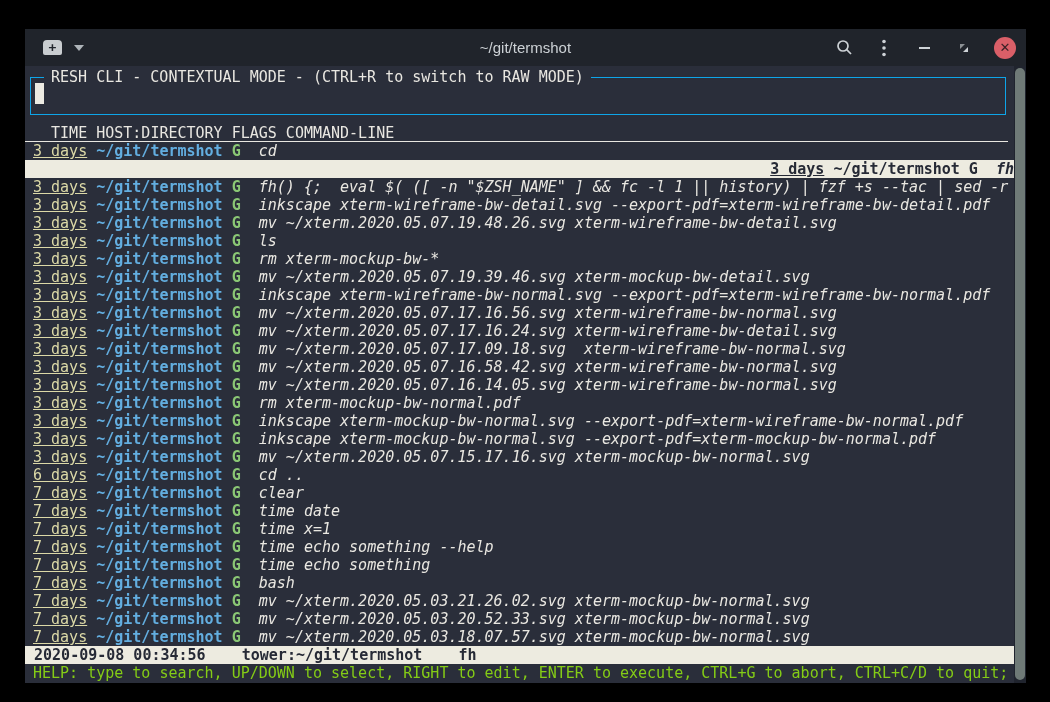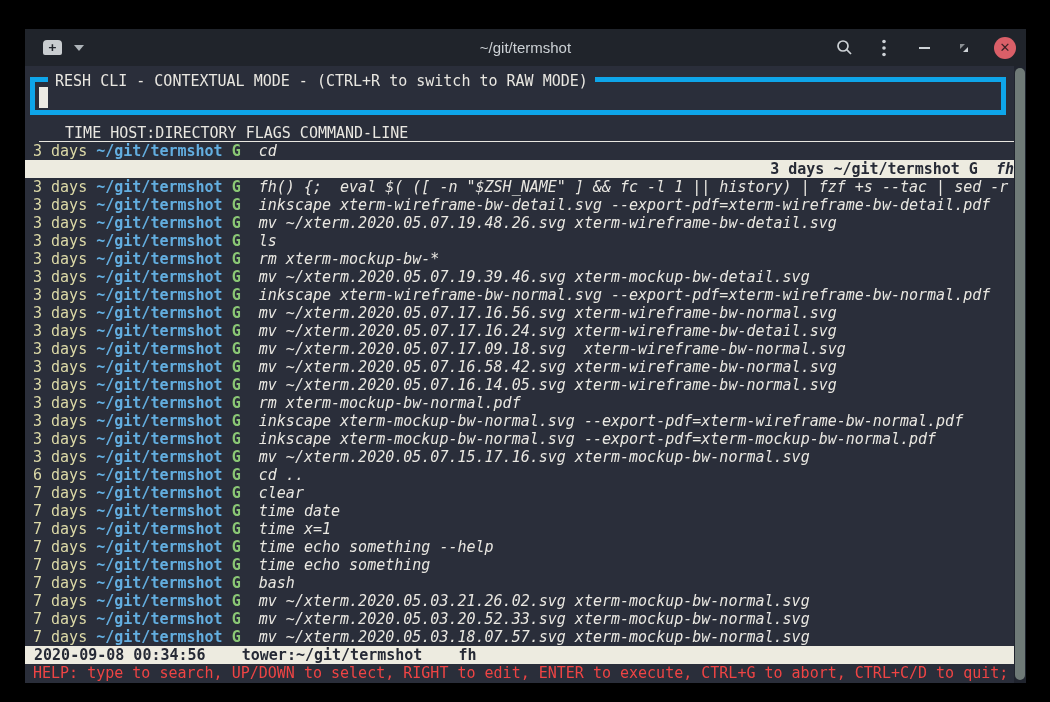--- a/index.html
+++ b/index.html
@@ -18,37 +18,37 @@
   .tb-right{position:absolute;right:10px;top:0;height:37px;display:flex;align-items:center;gap:20px;}
   .tb-icon{width:20px;height:20px;display:flex;align-items:center;justify-content:center;cursor:pointer;}
   .min-glyph{width:11px;height:2px;background:#cdd2d6;}
   .close-btn{width:22px;height:22px;border-radius:50%;background:#da5f68;display:flex;align-items:center;justify-content:center;cursor:pointer;}
   .close-x{color:#3c2126;font-size:13px;font-weight:bold;font-family:"DejaVu Sans",sans-serif;line-height:1;}
 
   
   .terminal{position:relative;width:1001px;height:617px;background:#2a2e3a;overflow:hidden;}
   .content{position:absolute;left:0;top:0;width:989px;height:617px;}
 
-  .search-box{position:absolute;left:5px;top:11px;width:976px;height:38px;border:5px solid #0ea5e9;}
+  .search-box{position:absolute;left:5px;top:11px;width:976px;height:38px;border:1px solid #0ea5e9;}
   .box-title{position:absolute;left:13px;top:-10px;background:#2a2e3a;padding:0 7px;color:#e9e7e1;}
   .cursor-block{position:absolute;left:4px;top:5px;width:9px;height:21px;background:#eceae2;}
 
-  .table-header{position:absolute;left:0;top:58px;width:983px;height:18px;color:#e9e7e1;padding-left:8px;border-bottom:1px solid #e9e7e1;margin-left:14px;}
+  .table-header{position:absolute;left:0;top:58px;width:983px;height:18px;color:#e9e7e1;padding-left:8px;border-bottom:1px solid #e9e7e1;}
 
   .rows{position:absolute;left:0;top:76px;width:989px;}
   .row{height:18px;padding-left:8px;color:#e9e7e1;}
-  .row .t{color:#dcd9a7;}
+  .row .t{color:#dcd9a7;text-decoration:underline;}
   .row .p{color:#63aee0;font-weight:bold;}
   .row .f{color:#8bc875;font-weight:bold;}
   .row .c{color:#e9e7e1;font-style:italic;}
   .row.selected{background:#edebe0;font-weight:bold;text-align:right;}
   .row.selected .t,.row.selected .p,.row.selected .f,.row.selected .c{color:#262a36;}
 
   .status-bar{position:absolute;left:0;top:580px;width:989px;height:18px;background:#edebe0;color:#262a36;font-weight:bold;}
-  .help-line{position:absolute;left:0;top:598px;width:989px;height:18px;color:#ef4444;padding-left:8px;}
+  .help-line{position:absolute;left:0;top:598px;width:989px;height:18px;color:#84cc16;padding-left:8px;}
 
   
   .scrollbar{position:absolute;right:0;top:0;width:12px;height:617px;background:#20242e;}
   .scroll-thumb{position:absolute;left:1px;top:2px;width:10px;height:612px;background:#6f7a77;border-radius:5px;cursor:pointer;}
 </style>
 </head>
 <body>
 
 <div class="window">
 

